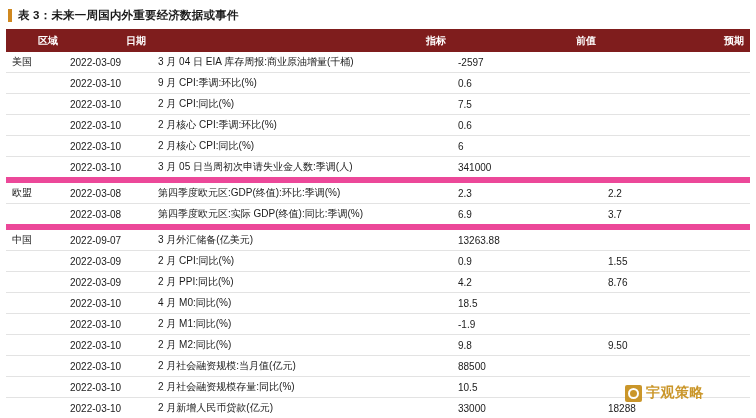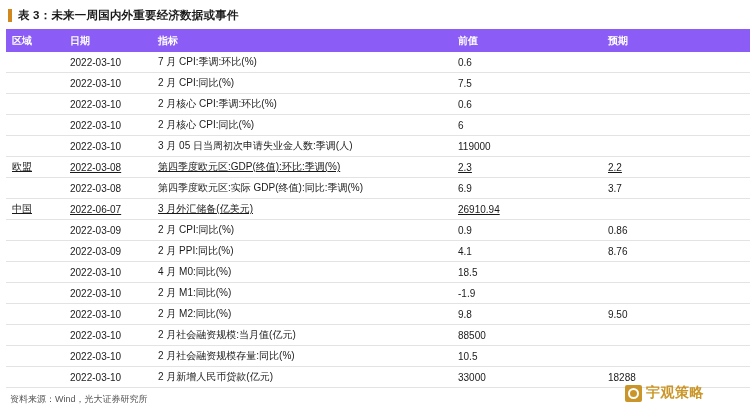--- a/index.html
+++ b/index.html
@@ -39,25 +39,25 @@
     color: #1a1a1a;
     letter-spacing: 0.2px;
   }
   table.econ {
     width: 744px;
     border-collapse: collapse;
     table-layout: fixed;
     font-size: 10px;
   }
   table.econ thead th {
-    background: #8b5cf6;
+    background: #7f1d1d;
     color: #ffffff;
     font-weight: bold;
     font-size: 10px;
-    text-align: left;
+    text-align: right;
     padding: 4px 6px;
     height: 15px;
     border: none;
     white-space: nowrap;
   }
   table.econ tbody td {
     padding: 3px 6px;
     height: 13px;
     border-bottom: 1px solid #e3e3e3;
     color: #1a1a1a;
@@ -67,22 +67,21 @@
     overflow: hidden;
     text-overflow: ellipsis;
   }
   td.region-cell {
     font-weight: normal;
     border-right: none;
     text-align: left;
     color: #1a1a1a;
   }
   tr.group-start td {
-    border-top: 1px solid #ec4899;
-    text-decoration: underline;
+    border-top: 6px solid #ec4899;
   }
   tr.first-row td {
     border-top: none;
   }
   .col-region { width: 58px; }
   .col-date   { width: 88px; }
   .col-ind    { width: 300px; }
   .col-prev   { width: 150px; }
   .col-fcst   { width: 148px; }
 
@@ -147,24 +146,31 @@
     <thead>
       <tr>
         <th>区域</th>
         <th>日期</th>
         <th>指标</th>
         <th>前值</th>
         <th>预期</th>
       </tr>
     </thead>
     <tbody id="table-body">
-        <tr>
-          <td class="region-cell"></td>
-          <td>2022-03-10</td>
-          <td>7 月 CPI:季调:环比(%)</td>
+        <tr class="first-row">
+          <td class="region-cell">美国</td>
+          <td>2022-03-09</td>
+          <td>3 月 04 日 EIA 库存周报:商业原油增量(千桶)</td>
+          <td>-2597</td>
+          <td></td>
+        </tr>
+        <tr>
+          <td class="region-cell"></td>
+          <td>2022-03-10</td>
+          <td>9 月 CPI:季调:环比(%)</td>
           <td>0.6</td>
           <td></td>
         </tr>
         <tr>
           <td class="region-cell"></td>
           <td>2022-03-10</td>
           <td>2 月 CPI:同比(%)</td>
           <td>7.5</td>
           <td></td>
         </tr>
@@ -179,56 +185,56 @@
           <td class="region-cell"></td>
           <td>2022-03-10</td>
           <td>2 月核心 CPI:同比(%)</td>
           <td>6</td>
           <td></td>
         </tr>
         <tr>
           <td class="region-cell"></td>
           <td>2022-03-10</td>
           <td>3 月 05 日当周初次申请失业金人数:季调(人)</td>
-          <td>119000</td>
+          <td>341000</td>
           <td></td>
         </tr>
         <tr class="group-start">
           <td class="region-cell">欧盟</td>
           <td>2022-03-08</td>
           <td>第四季度欧元区:GDP(终值):环比:季调(%)</td>
           <td>2.3</td>
           <td>2.2</td>
         </tr>
         <tr>
           <td class="region-cell"></td>
           <td>2022-03-08</td>
           <td>第四季度欧元区:实际 GDP(终值):同比:季调(%)</td>
           <td>6.9</td>
           <td>3.7</td>
         </tr>
         <tr class="group-start">
           <td class="region-cell">中国</td>
-          <td>2022-06-07</td>
+          <td>2022-09-07</td>
           <td>3 月外汇储备(亿美元)</td>
-          <td>26910.94</td>
+          <td>13263.88</td>
           <td></td>
         </tr>
         <tr>
           <td class="region-cell"></td>
           <td>2022-03-09</td>
           <td>2 月 CPI:同比(%)</td>
           <td>0.9</td>
-          <td>0.86</td>
+          <td>1.55</td>
         </tr>
         <tr>
           <td class="region-cell"></td>
           <td>2022-03-09</td>
           <td>2 月 PPI:同比(%)</td>
-          <td>4.1</td>
+          <td>4.2</td>
           <td>8.76</td>
         </tr>
         <tr>
           <td class="region-cell"></td>
           <td>2022-03-10</td>
           <td>4 月 M0:同比(%)</td>
           <td>18.5</td>
           <td></td>
         </tr>
         <tr>

